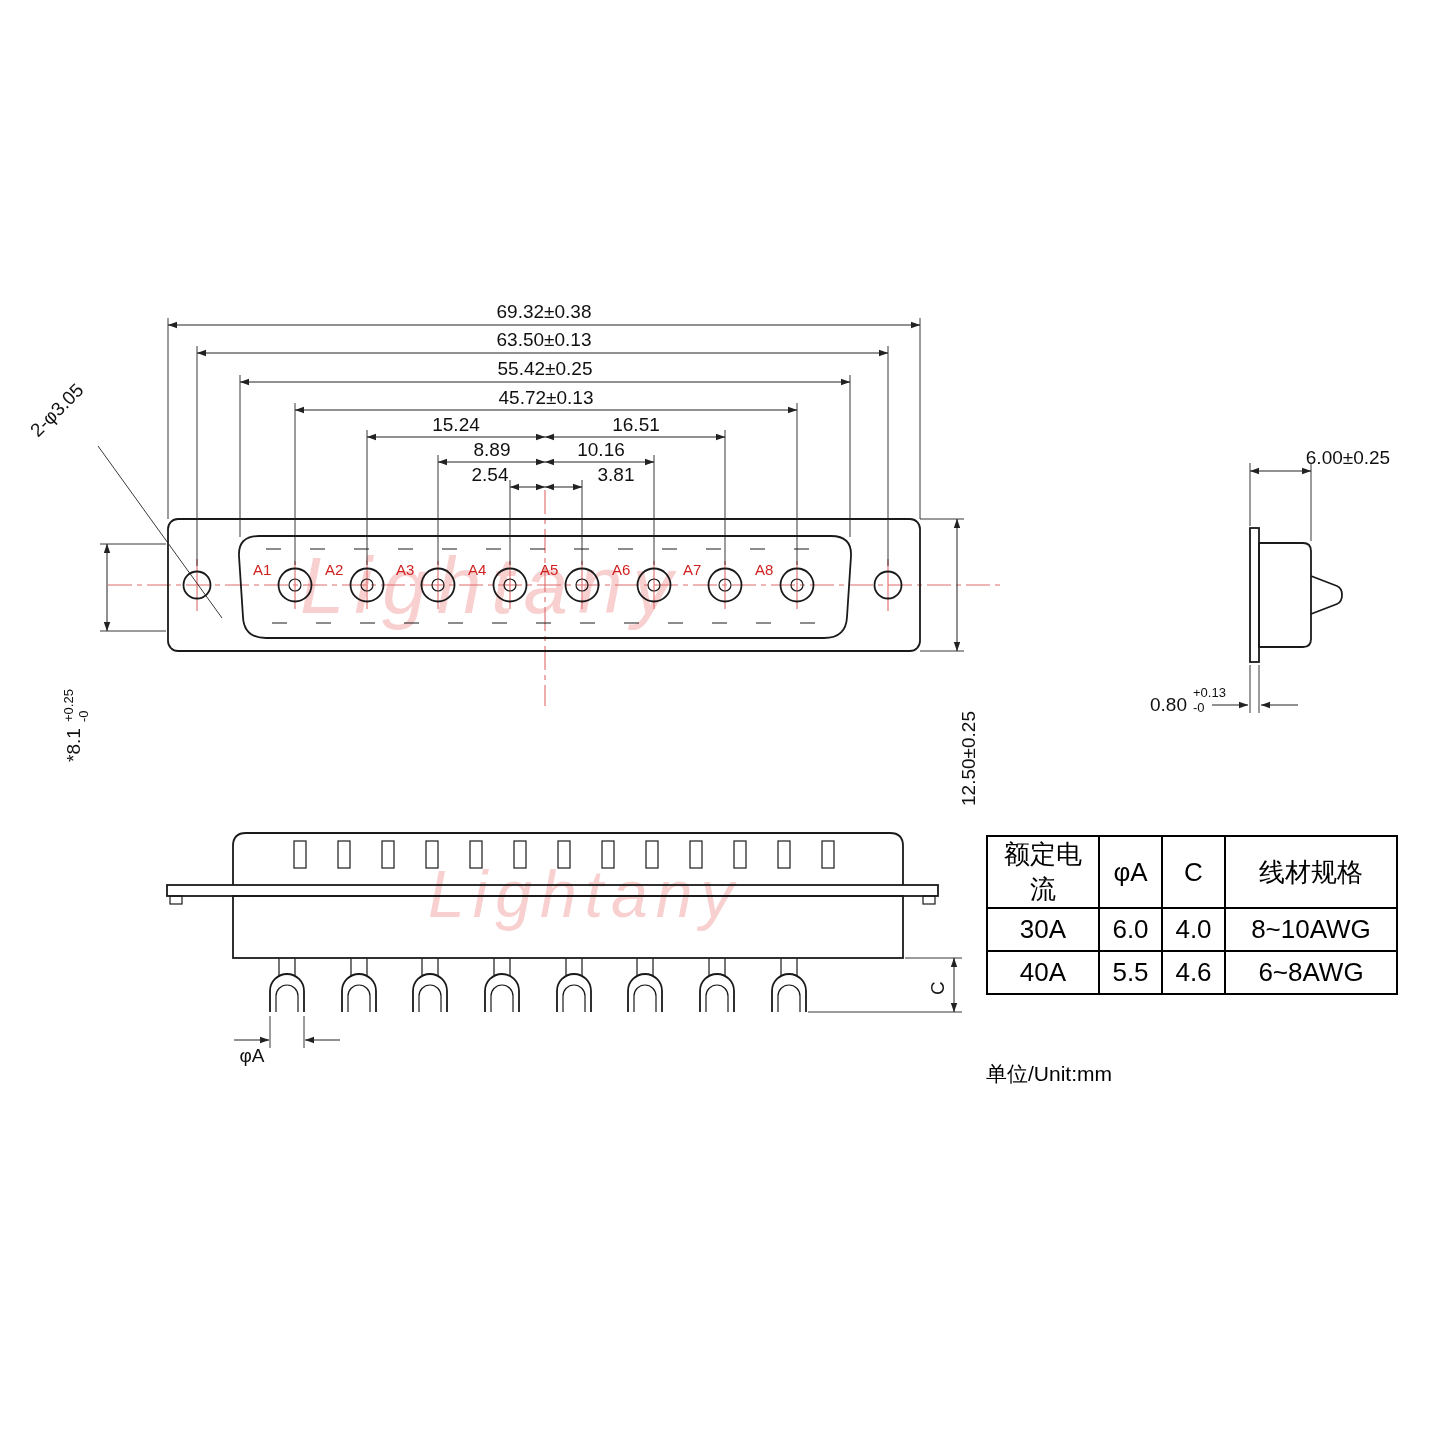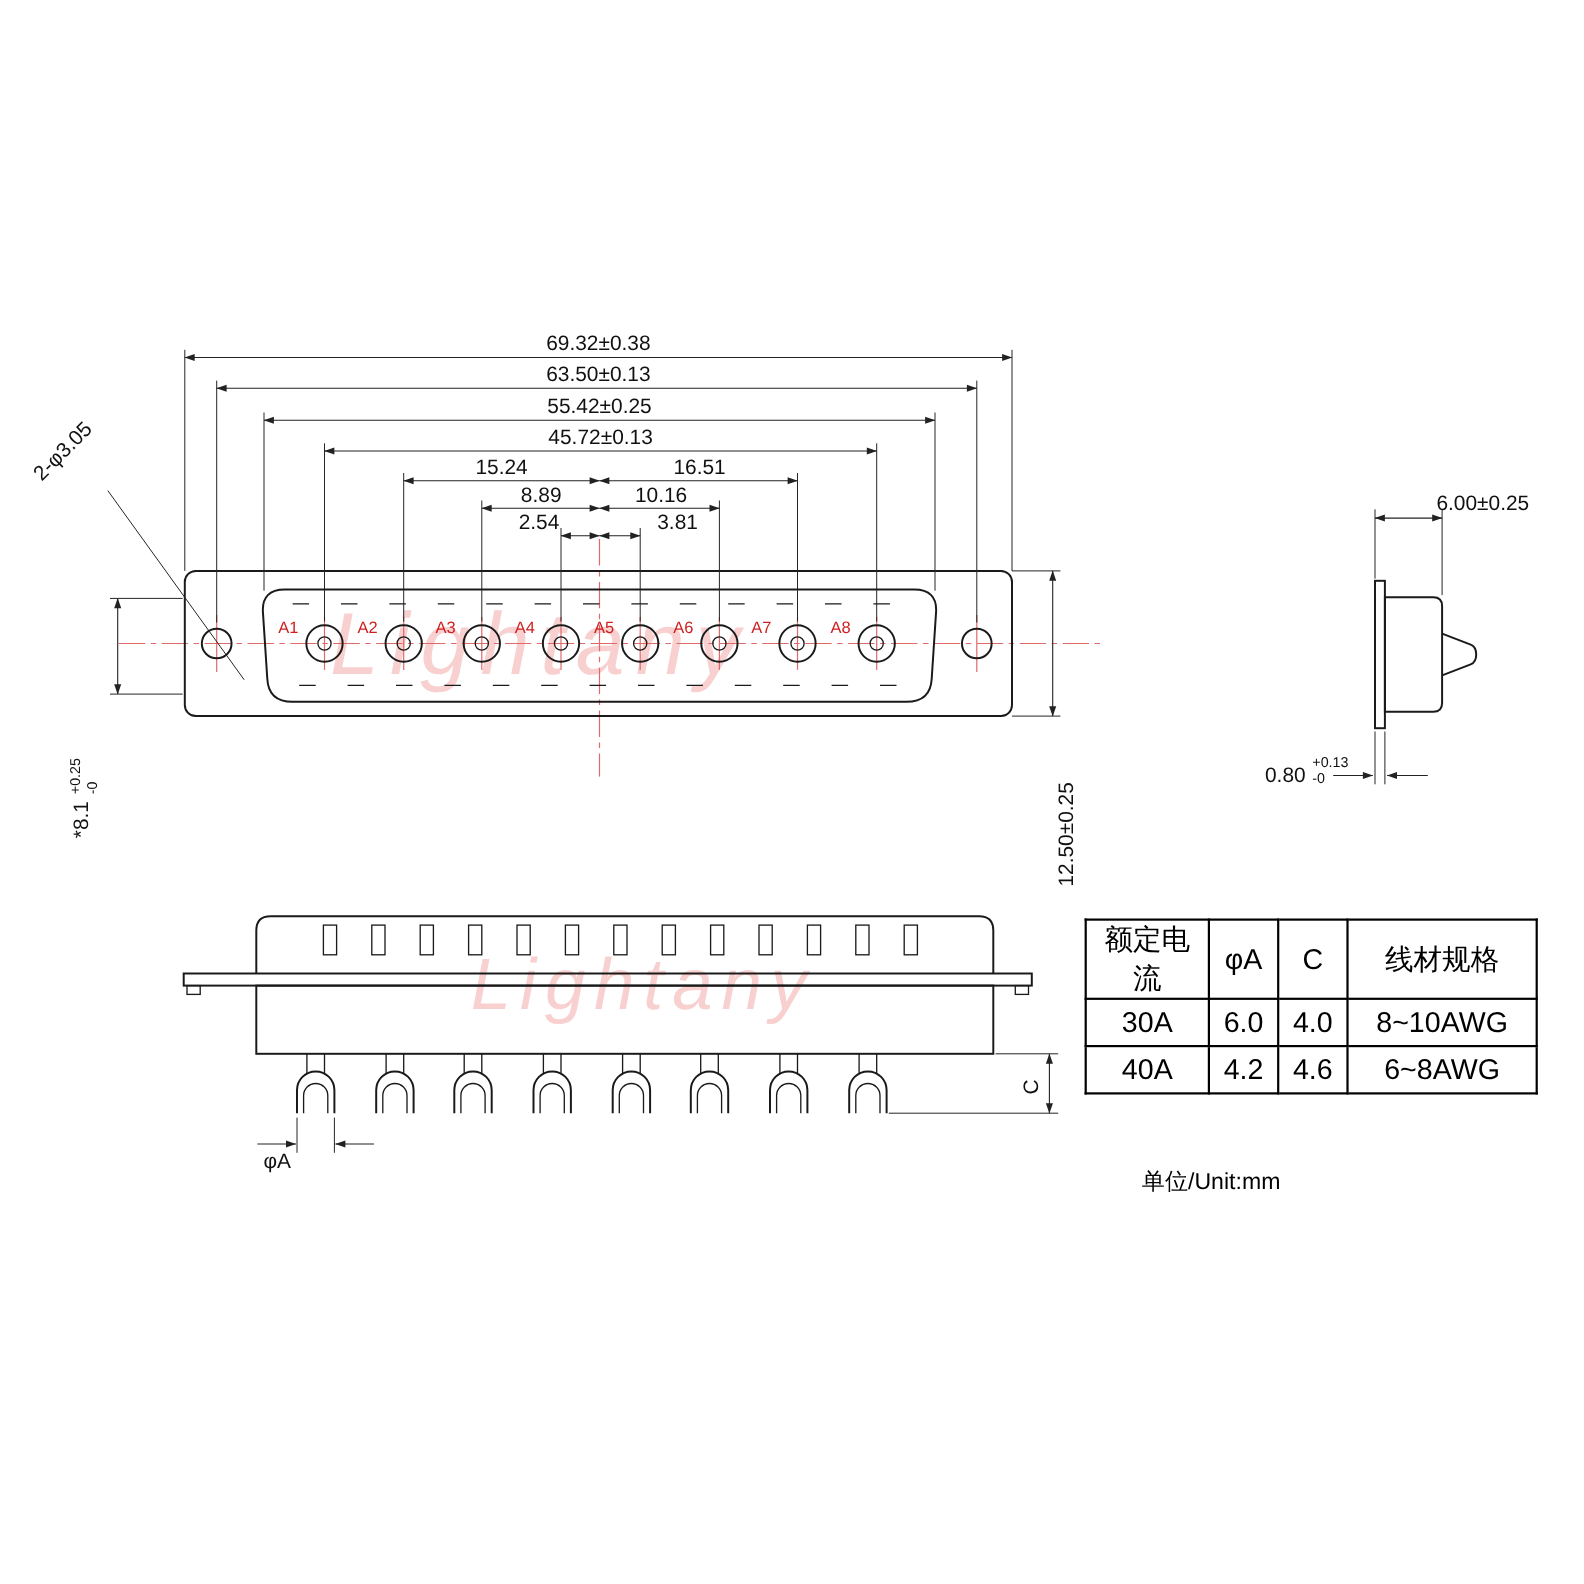--- a/index.html
+++ b/index.html
@@ -13,21 +13,21 @@
   .thin{fill:none;stroke:#1a1a1a;stroke-width:1.2}
   .ext{stroke:#222;stroke-width:0.9}
   .dim{stroke:#222;stroke-width:1;fill:none}
   .cl{stroke:#e06a6a;stroke-width:1.1;stroke-dasharray:24 5 5 5;fill:none}
   .clt{stroke:#e06a6a;stroke-width:1.1;fill:none}
   .dim-text{font-size:19px;fill:#111}
   .tol-text{font-size:13px;fill:#111}
   .pin-label{font-size:15px;fill:#cf1f1f}
   .spec-table{position:absolute;left:986px;top:835px;border-collapse:collapse;z-index:2;background:transparent}
   .spec-table th,.spec-table td{border:2px solid #000;text-align:center;vertical-align:middle;font-size:26px;font-weight:400;height:43px;padding:0 12px;color:#000}
-  .unit-note{position:absolute;left:1038px;top:1060px;font-size:21px;color:#000;z-index:2}
+  .unit-note{position:absolute;left:986px;top:1060px;font-size:21px;color:#000;z-index:2}
 </style>
 </head>
 <body>
 
 <div id="screen">
 
   <div class="watermark" id="wm1">Lightany</div>
   <div class="watermark" id="wm2">Lightany</div>
 
   <svg class="drawing" width="1440" height="1440" viewBox="0 0 1440 1440">
@@ -261,21 +261,21 @@
       <th>线材规格</th>
     </tr>
     <tr>
       <td>30A</td>
       <td>6.0</td>
       <td>4.0</td>
       <td>8~10AWG</td>
     </tr>
     <tr>
       <td>40A</td>
-      <td>4.2</td>
+      <td>5.5</td>
       <td>4.6</td>
       <td>6~8AWG</td>
     </tr>
   </tbody>
     </table>
 
   <div class="unit-note">单位/Unit:mm</div>
 
 </div>
 

